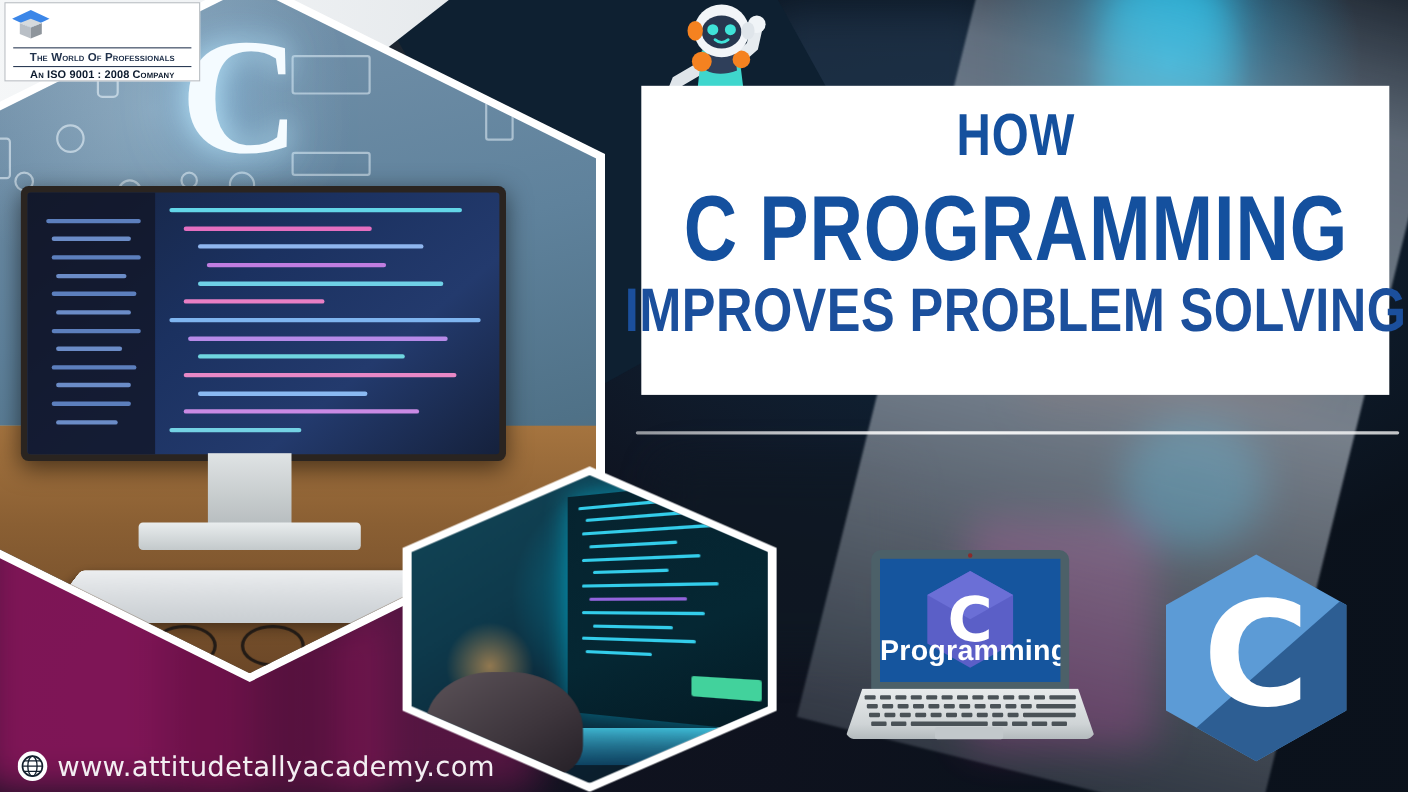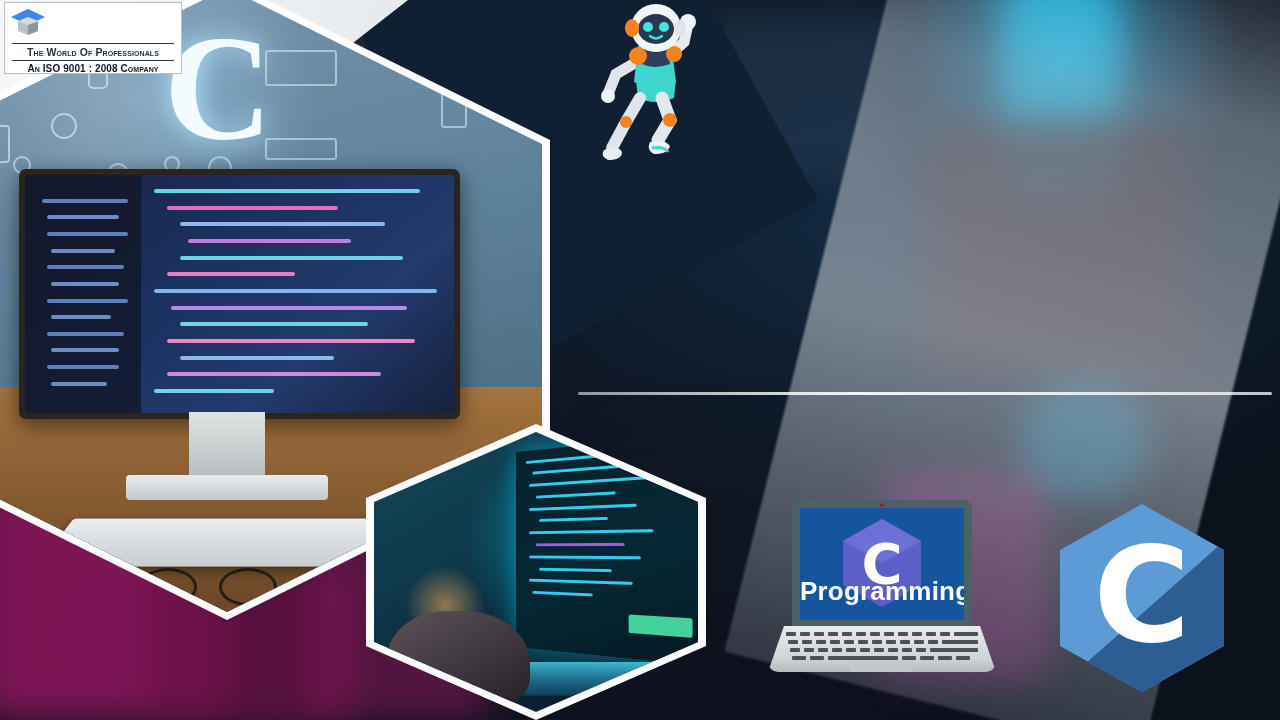--- a/index.html
+++ b/index.html
@@ -443,34 +443,51 @@
       <ellipse cx="64" cy="26" rx="25" ry="24" fill="#f2f5f8"></ellipse>
       <ellipse cx="64" cy="27" rx="18" ry="15" fill="#27374f"></ellipse>
       <circle cx="56" cy="25" r="5" fill="#3fe3d8"></circle>
       <circle cx="72" cy="25" r="5" fill="#3fe3d8"></circle>
       <path d="M58 34 q6 5 12 0" stroke="#3fe3d8" stroke-width="2.5" fill="none" stroke-linecap="round"></path>
       <ellipse cx="40" cy="26" rx="7" ry="9" fill="#f58220"></ellipse>
       <ellipse cx="88" cy="26" rx="6" ry="8" fill="#dfe5ea"></ellipse>
     </svg>
   </div>
 
+  <div id="title-card">
+    <div class="t-how">HOW</div>
+    <div class="t-main">C PROGRAMMING</div>
+    <div class="t-sub">IMPROVES PROBLEM SOLVING</div>
+  </div>
 
   <div id="divider"></div>
 
   <div id="logo">
     <div class="logo-top">
       <span>
         <svg width="36" height="30" viewBox="0 0 36 30">
           <polygon points="18,2 35,10 18,18 1,10" fill="#3b86e8"></polygon>
           <polygon points="8,14 18,18 18,28 8,24" fill="#b9bfc6"></polygon>
           <polygon points="28,14 18,18 18,28 28,24" fill="#8e959c"></polygon>
           <polygon points="8,14 18,10 28,14 18,18" fill="#d6dadd"></polygon>
         </svg>
       </span>
     </div>
     <div class="logo-rule"></div>
     <div class="logo-l2">The World  Of Professionals</div>
     <div class="logo-rule2"></div>
     <div class="logo-l3">An ISO 9001 : 2008 Company</div>
   </div>
 
+  <div id="footer-url">
+    <span class="globe-wrap">
+      <svg width="21" height="21" viewBox="0 0 22 22">
+        <circle cx="11" cy="11" r="9.5" fill="none" stroke="#14212e" stroke-width="1.6"></circle>
+        <ellipse cx="11" cy="11" rx="4.4" ry="9.5" fill="none" stroke="#14212e" stroke-width="1.3"></ellipse>
+        <line x1="1.5" y1="11" x2="20.5" y2="11" stroke="#14212e" stroke-width="1.3"></line>
+        <line x1="3" y1="6" x2="19" y2="6" stroke="#14212e" stroke-width="1.1"></line>
+        <line x1="3" y1="16" x2="19" y2="16" stroke="#14212e" stroke-width="1.1"></line>
+      </svg>
+    </span>
+    <span class="url-text">www.attitudetallyacademy.com</span>
+  </div>
 
 </div>
 
 </body></html>

